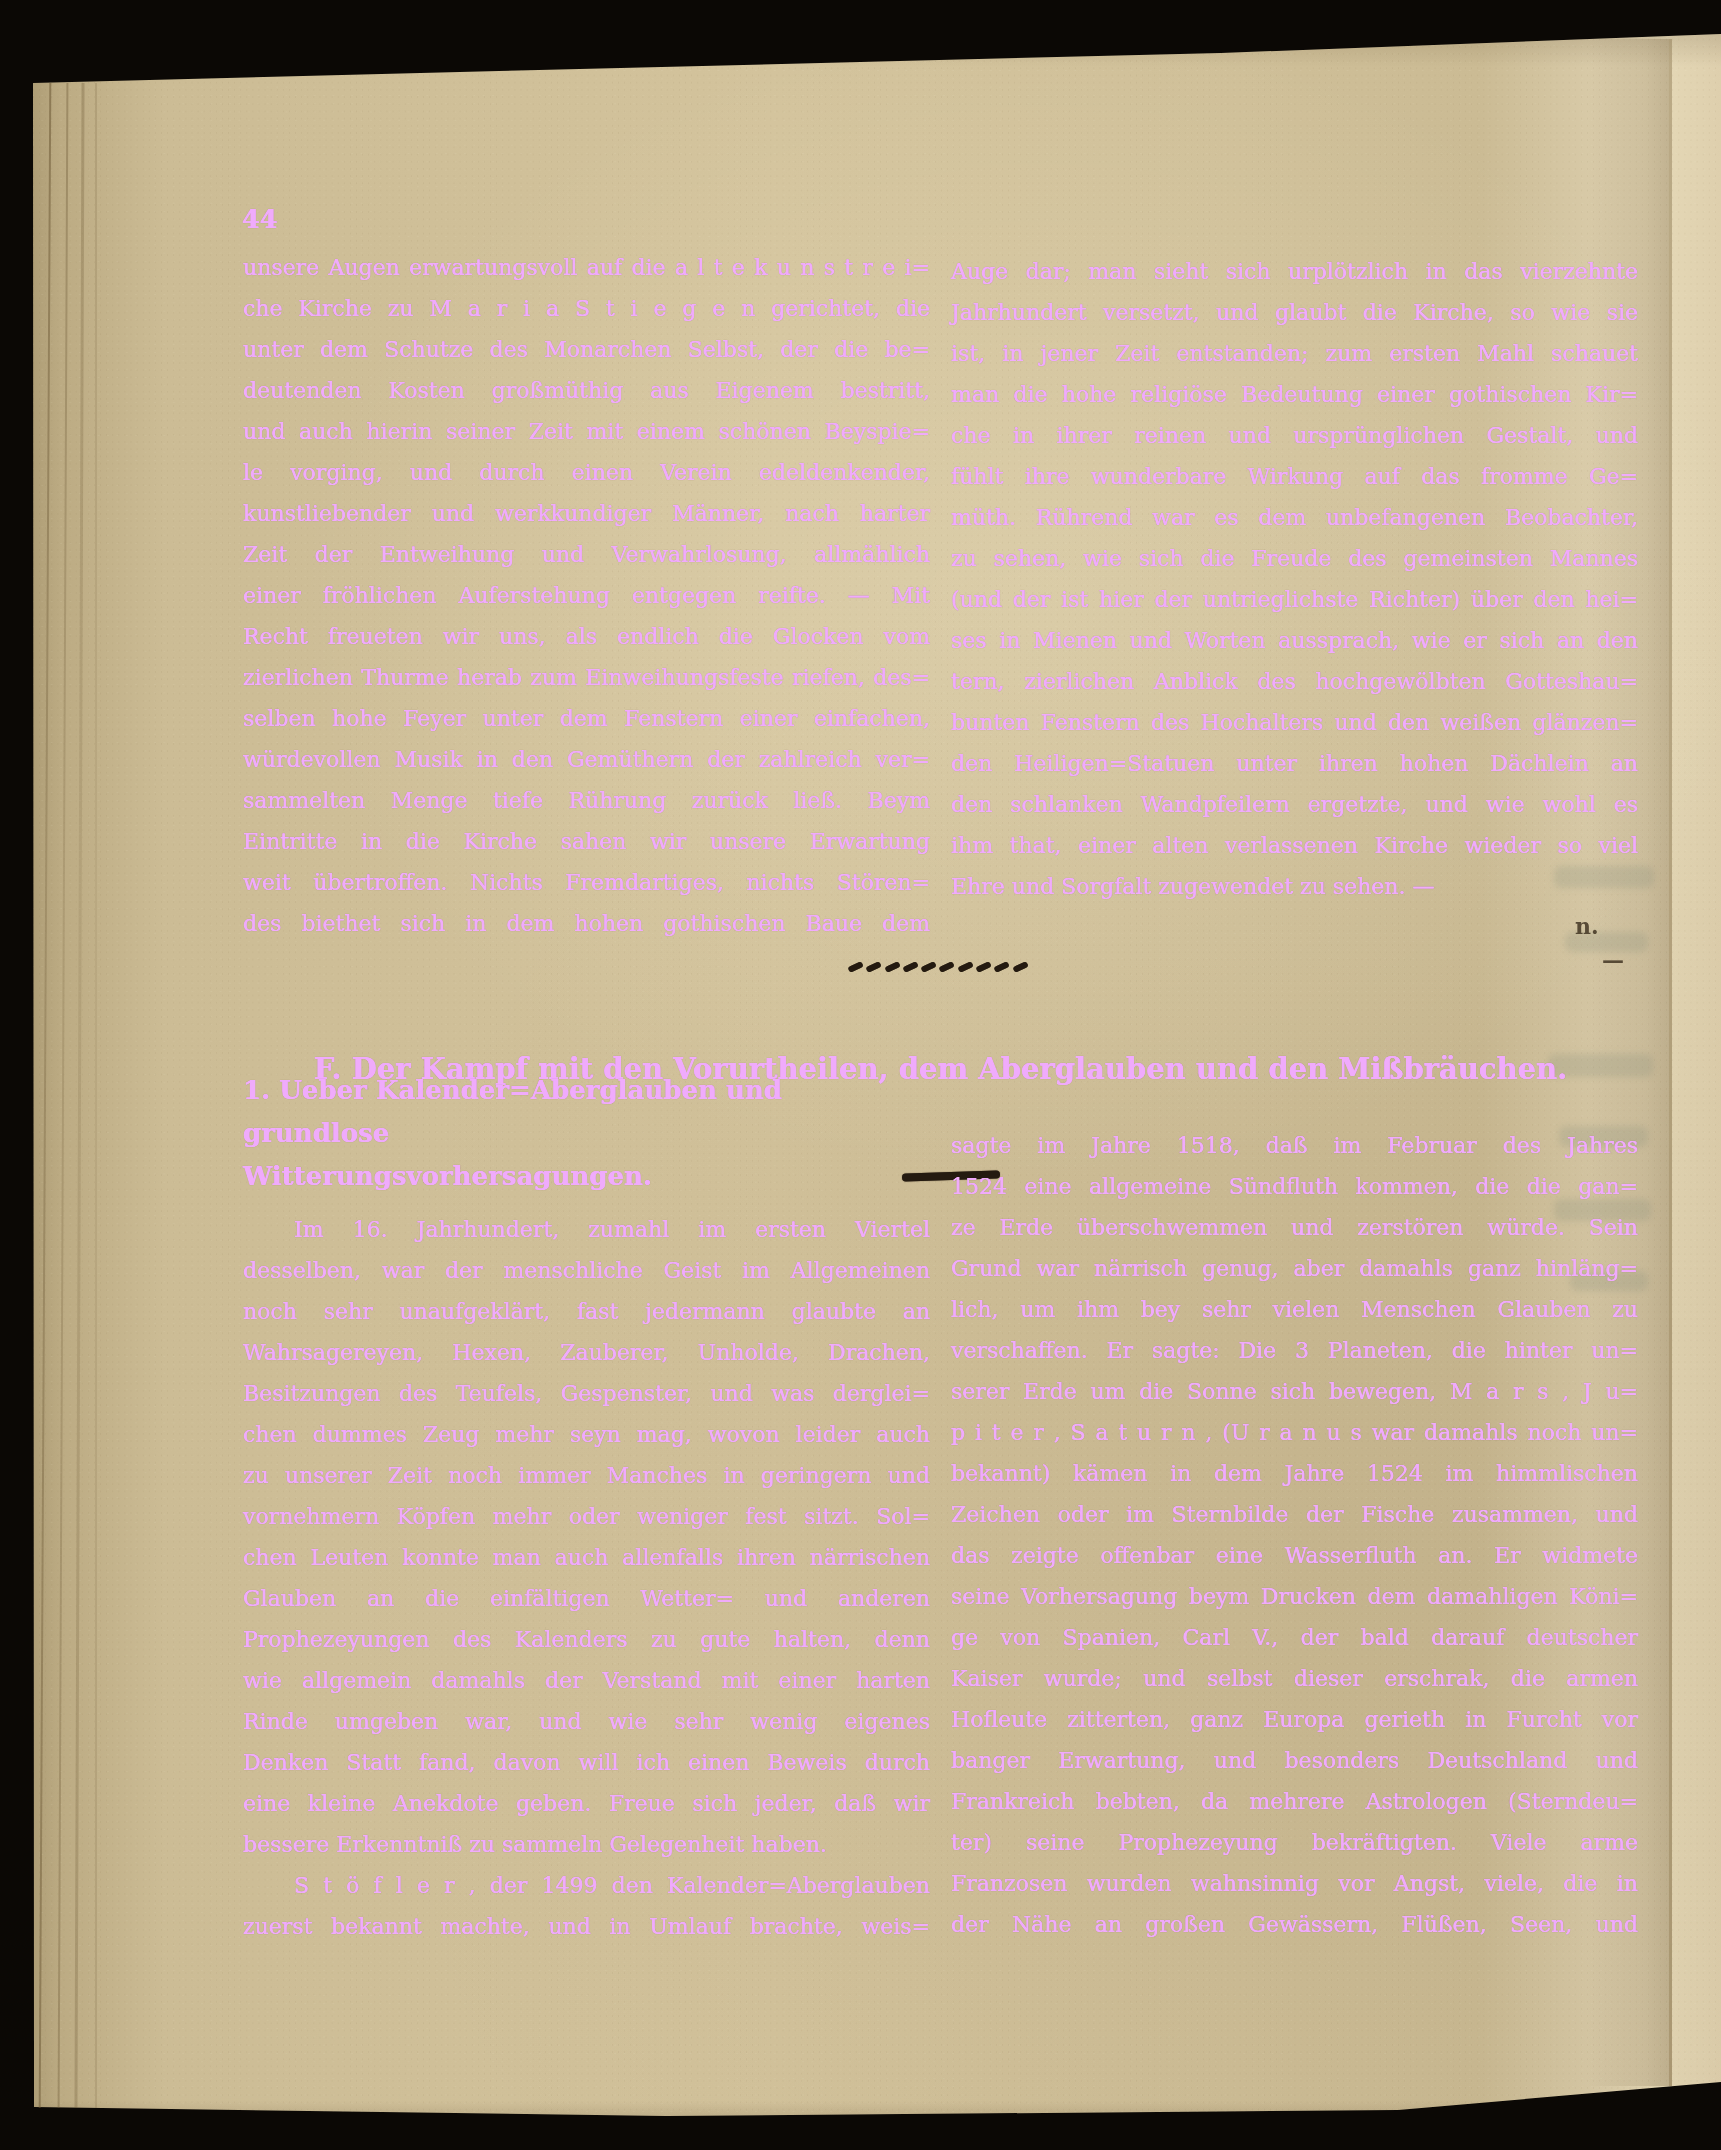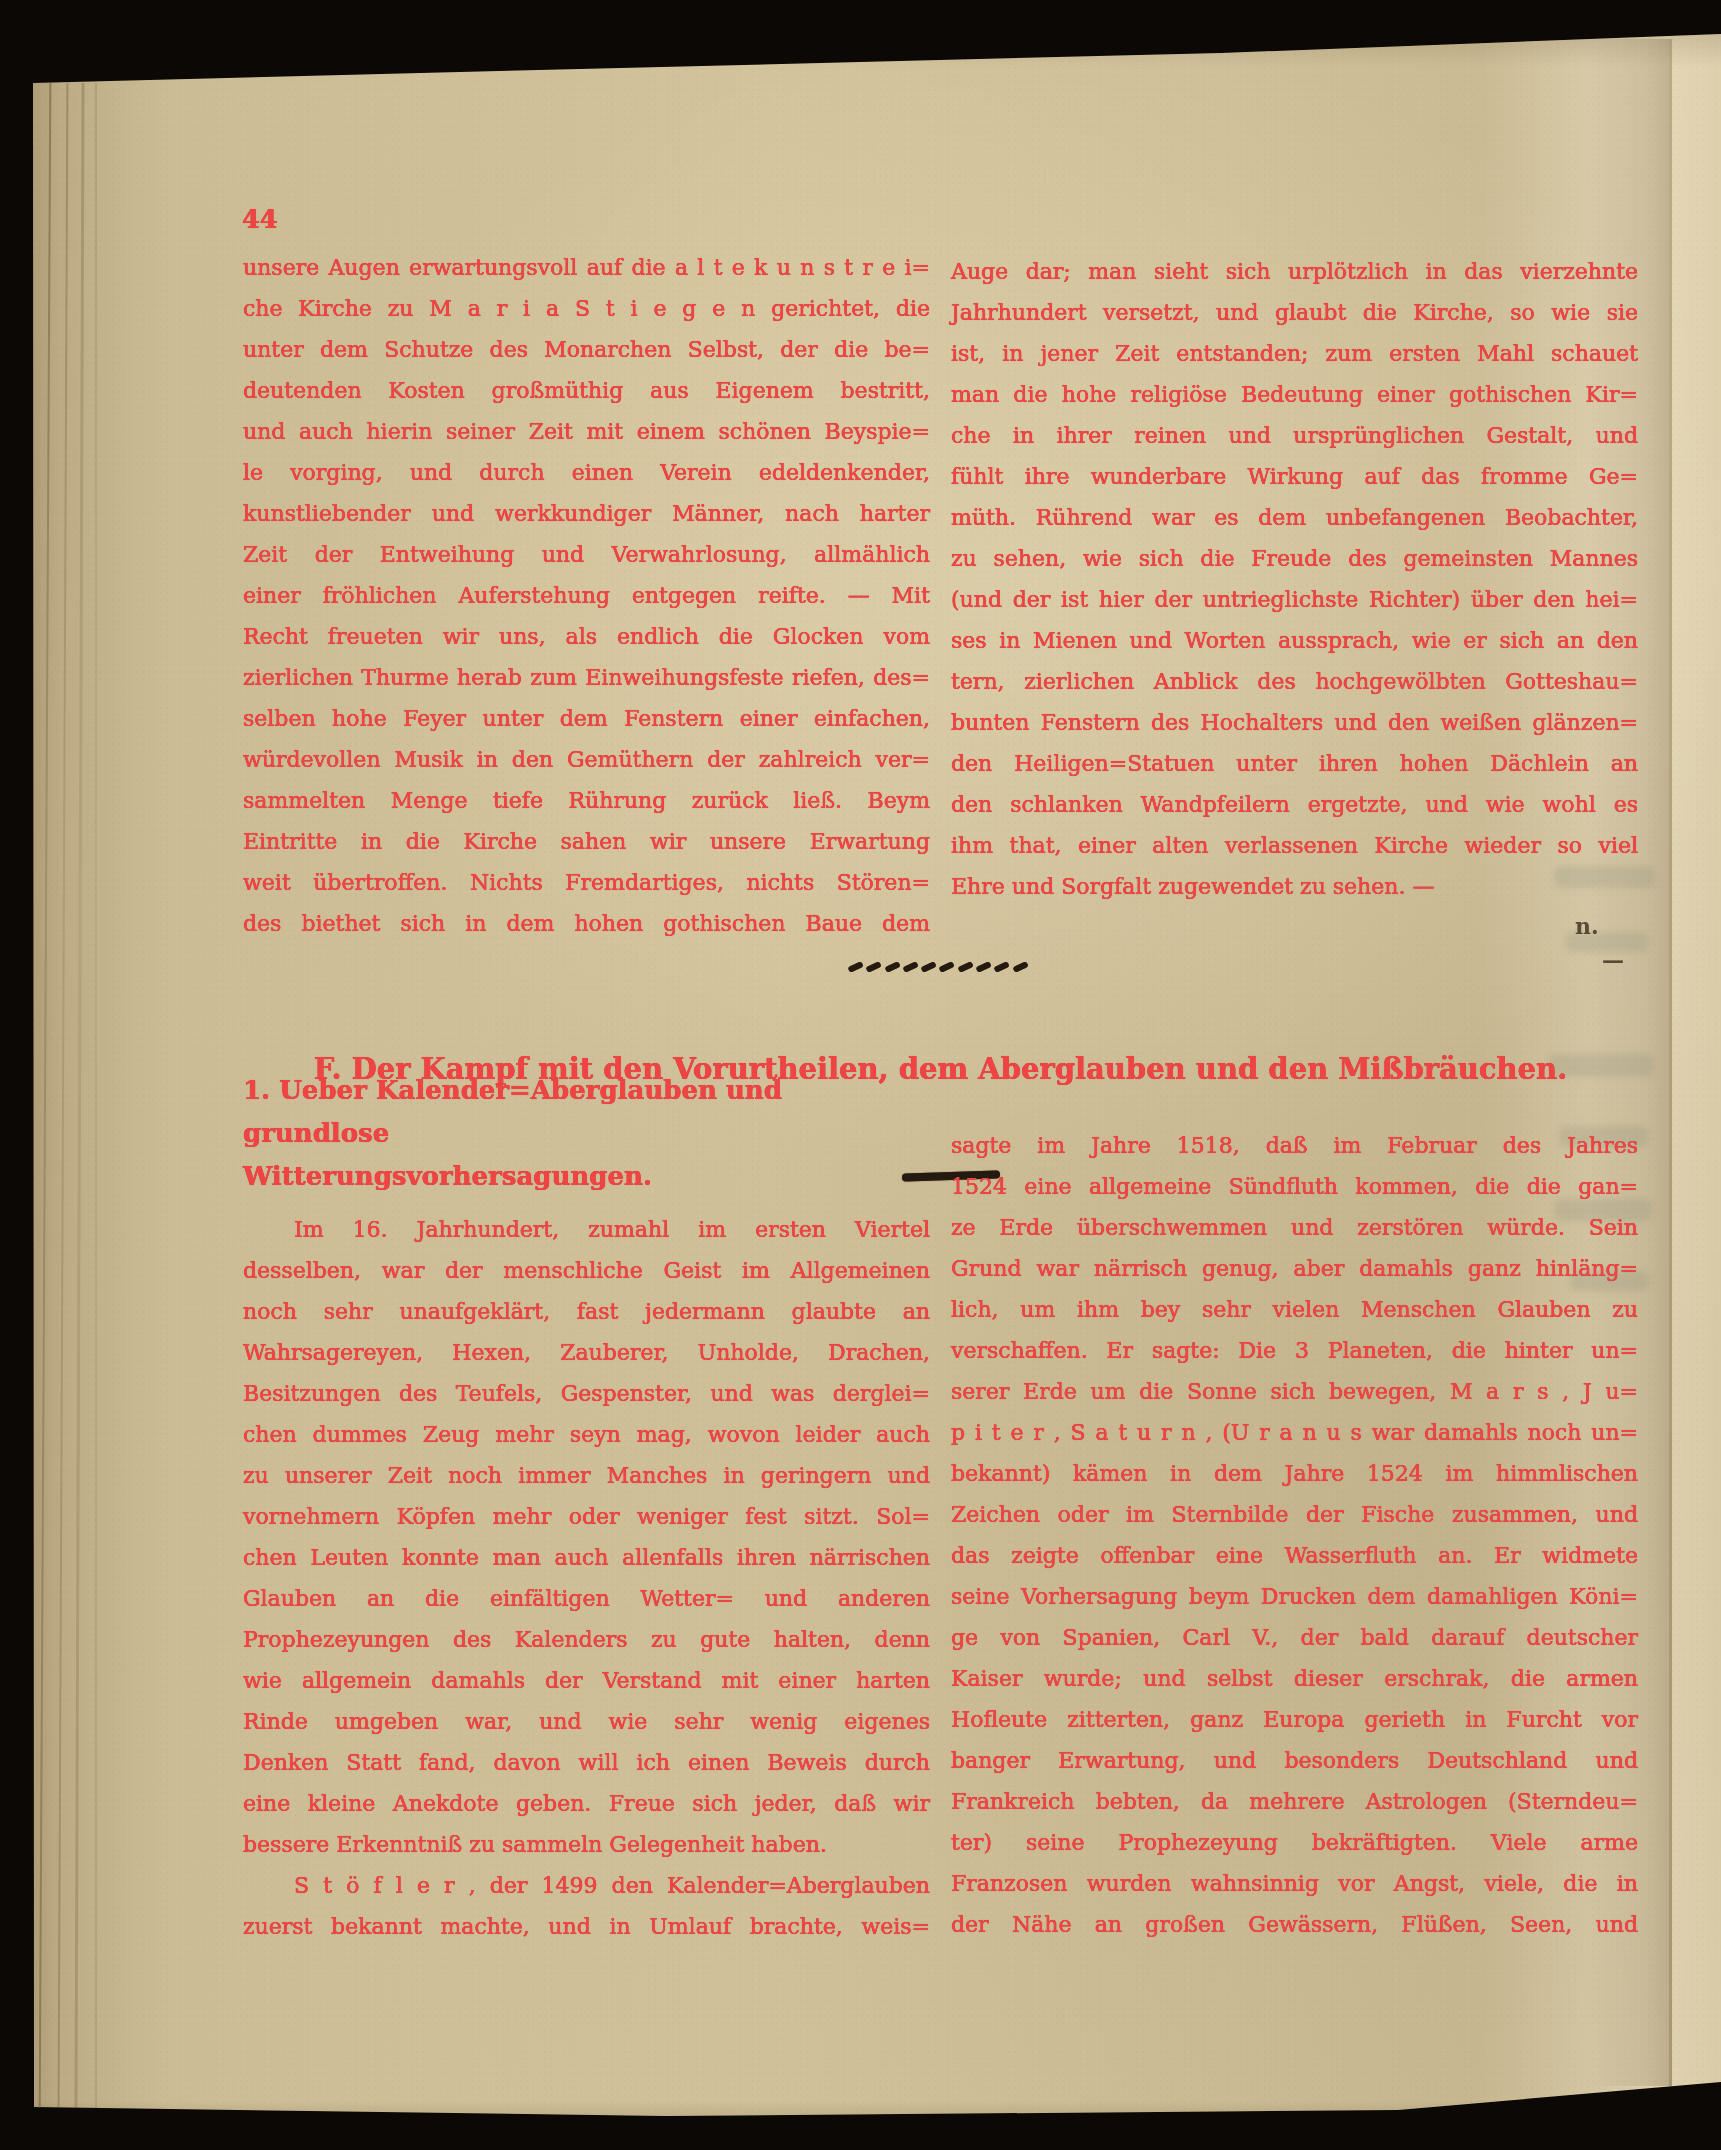--- a/index.html
+++ b/index.html
@@ -32,21 +32,21 @@
   .curl-crease{position:absolute;left:1669px;top:39px;width:3.3px;height:2047px;
     background:linear-gradient(180deg,rgba(120,98,58,.38),rgba(120,98,58,.52));
     filter:blur(0.6px);}
   .curl-shadow{position:absolute;left:1588px;top:39px;width:81px;height:2047px;
     background:linear-gradient(90deg,transparent,rgba(95,74,42,.14) 70%,rgba(95,74,42,.26));}
   .bleed{position:absolute;background:rgba(100,118,104,.16);filter:blur(3.3px);
     border-radius:7.8px;pointer-events:none;}
   .stray{position:absolute;color:#3a2d1c;opacity:.8;font-size:22px;font-weight:bold;}
 
   
-  .ink{color:#ef4444;text-shadow:0.2px 0 0 currentColor,-0.2px 0 0 currentColor,
+  .ink{color:#f0abfc;text-shadow:0.2px 0 0 currentColor,-0.2px 0 0 currentColor,
        0 0 0.7px rgba(40,28,16,.55);}
   .col{position:absolute;width:687px;font-size:22px;}
   .line{height:41px;line-height:41px;text-align:justify;text-align-last:justify;
         white-space:normal;}
   .line.short{text-align-last:left;}
   .line.indent{text-indent:51px;}
   #page-number{position:absolute;left:242px;top:204px;font-size:25.5px;font-weight:bold;}
   #upper-left-col{left:243px;top:247px;}
   #upper-right-col{left:951px;top:251px;}
   #squiggle-divider{position:absolute;left:848px;top:964px;display:flex;gap:3.3px;}

